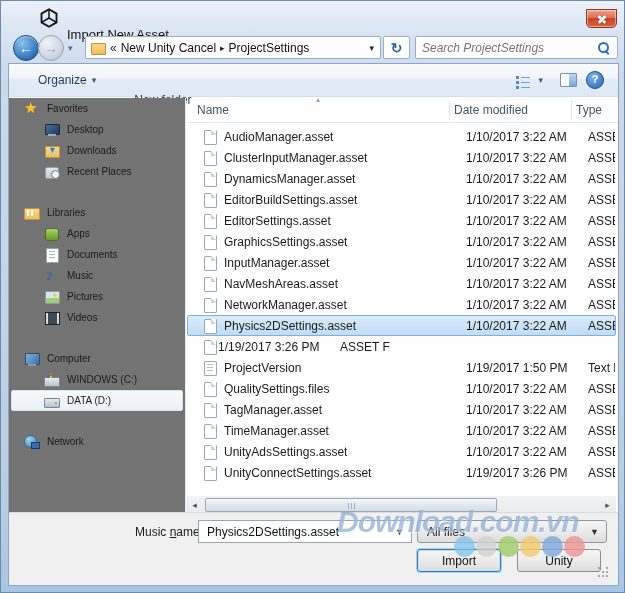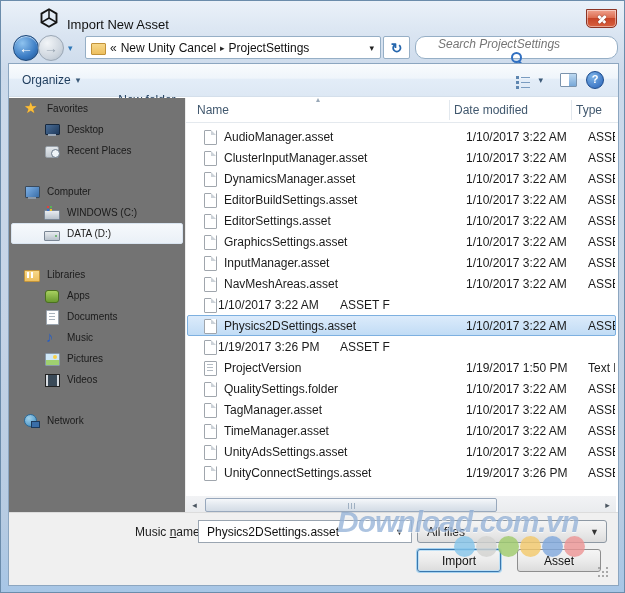--- a/index.html
+++ b/index.html
@@ -2,48 +2,48 @@
 <html><head>
 <meta charset="utf-8">
 <style>
   html,body{margin:0;padding:0;background:#fff;}
   *{box-sizing:border-box;font-family:"Liberation Sans",sans-serif;}
   #window{position:relative;width:625px;height:593px;overflow:hidden;
     border:1px solid #6b8cab;
     background:linear-gradient(180deg,#eaf1f9 0%,#d9e4f1 6%,#ccdaeb 12%,#c4d3e6 55%,#b6cbe2 88%,#a7c6e6 100%);}
   
   .titlebar{position:absolute;left:0;top:0;right:0;height:32px;}
-  .win-title{position:absolute;left:66px;top:16px;font-size:13px;color:#111;}
+  .win-title{position:absolute;left:66px;top:26px;font-size:13px;color:#111;}
   .unity-logo{position:absolute;left:38px;top:7px;width:20px;height:20px;}
   .close-btn{position:absolute;left:585px;top:8px;width:31px;height:19px;border:1px solid #8c3425;border-radius:0 0 5px 5px;
     background:linear-gradient(180deg,#f0a28e 0%,#dd6e52 45%,#c74528 50%,#d8613f 100%);
     box-shadow:inset 0 0 0 1px rgba(255,255,255,.45);display:flex;align-items:center;justify-content:center;cursor:pointer;}
   
   .navrow{position:absolute;left:0;top:33px;right:0;height:28px;}
   .navbtn{position:absolute;width:26px;height:26px;border-radius:50%;top:1px;display:flex;align-items:center;justify-content:center;font-size:14px;font-weight:bold;}
   .back{left:12px;background:radial-gradient(circle at 35% 30%,#8fc3ef,#3b7cc4 60%,#1d4e8a);border:1px solid #1a4679;color:#fff;box-shadow:inset 0 1px 1px rgba(255,255,255,.6);}
   .fwd{left:37px;background:radial-gradient(circle at 35% 30%,#f2f5f8,#ccd4dd 65%,#aeb9c6);border:1px solid #9aa7b5;color:#97a3b0;}
   .nav-dd{position:absolute;left:67px;top:9px;font-size:9px;color:#2f78b8;}
   .addressbar{position:absolute;left:84px;top:2px;width:296px;height:23px;background:#fff;border:1px solid #96afc6;border-radius:2px;
     display:flex;align-items:center;padding:0 4px;gap:4px;font-size:12px;color:#111;}
   .addressbar .grow{flex:1;}
   .crumb-sep{font-size:9px;color:#222;}
   .crumb-prefix{font-size:12px;color:#222;}
   .addr-dd{font-size:9px;color:#222;padding-right:2px;}
   .refreshbtn{position:absolute;left:382px;top:2px;width:27px;height:23px;background:#fff;border:1px solid #96afc6;border-radius:2px;
     display:flex;align-items:center;justify-content:center;color:#2566ad;font-size:14px;font-weight:bold;cursor:pointer;}
-  .searchbox{position:absolute;left:414px;top:2px;width:203px;height:23px;background:#fff;border:1px solid #96afc6;border-radius:10px;
-    display:flex;align-items:center;padding:0 6px;flex-direction:column;}
+  .searchbox{position:absolute;left:414px;top:2px;width:203px;height:23px;background:#fff;border:1px solid #96afc6;border-radius:2px;
+    display:flex;align-items:center;padding:0 6px;}
   .searchbox input{flex:1;border:0;outline:0;font-size:12px;font-style:italic;color:#6e7b88;background:transparent;padding:0;}
   
   .client{position:absolute;left:7px;top:62px;width:611px;height:523px;background:#fff;border:1px solid #8ca6c0;}
   
   .toolbar{position:absolute;left:0;top:0;right:0;height:33px;
     background:linear-gradient(180deg,#f9fbfd 0%,#eff5fb 45%,#e3edf8 46%,#dde8f4 100%);
-    border-bottom:1px solid #d4dfeb;display:flex;align-items:center;font-size:12px;color:#1e3c5c;}
+    border-bottom:1px solid #d4dfeb;display:flex;align-items:center;font-size:12px;color:#1e3c5c;padding-left:16px;}
   .tb-item{display:flex;align-items:center;gap:5px;padding:4px 8px;border-radius:3px;cursor:pointer;}
   .tb-organize{margin-left:5px;}
   .tb-newfolder{margin-left:22px;margin-top:40px;}
   .tb-dd{font-size:9px;color:#3c5a78;}
   .tb-right{position:absolute;right:14px;display:flex;align-items:center;gap:9px;}
   
   .sidebar{position:absolute;left:0;top:34px;width:176px;bottom:73px;background:#737373;overflow:hidden;font-size:10px;color:#1b1b1b;}
   .sitem{display:flex;align-items:center;height:21px;gap:7px;cursor:pointer;border:1px solid transparent;border-radius:2px;margin:0 2px;}
   .sitem.root{padding-left:12px;}
   .sitem.child{padding-left:32px;}
@@ -208,75 +208,79 @@
           <span class="ic star-icon"></span>
           <span>Favorites</span>
         </div>
         <div>
 
             <div class="sitem child">
               <span class="ic desktop-icon"></span>
               <span>Desktop</span>
             </div>
 
+            <div class="sitem child">
+              <span class="ic downloads-icon"></span>
+              <span>Downloads</span>
+            </div>
 
             <div class="sitem child">
               <span class="ic recent-places-icon"></span>
               <span>Recent Places</span>
+            </div>
+          </div>
+      </div>
+      <div class="sgroup">
+        <div class="sitem root">
+          <span class="ic libraries-icon"></span>
+          <span>Libraries</span>
+        </div>
+        <div>
+
+            <div class="sitem child">
+              <span class="ic apps-icon"></span>
+              <span>Apps</span>
+            </div>
+
+            <div class="sitem child">
+              <span class="ic documents-icon"></span>
+              <span>Documents</span>
+            </div>
+
+            <div class="sitem child">
+              <span class="ic music-icon"></span>
+              <span>Music</span>
+            </div>
+
+            <div class="sitem child">
+              <span class="ic pictures-icon"></span>
+              <span>Pictures</span>
+            </div>
+
+            <div class="sitem child">
+              <span class="ic videos-icon"></span>
+              <span>Videos</span>
             </div>
           </div>
       </div>
       <div class="sgroup">
         <div class="sitem root">
           <span class="ic computer-icon"></span>
           <span>Computer</span>
         </div>
         <div>
 
             <div class="sitem child">
               <span class="ic drive-windows-icon"></span>
               <span>WINDOWS (C:)</span>
             </div>
 
             <div class="sitem child hl">
               <span class="ic drive-icon"></span>
               <span>DATA (D:)</span>
-            </div>
-          </div>
-      </div>
-      <div class="sgroup">
-        <div class="sitem root">
-          <span class="ic libraries-icon"></span>
-          <span>Libraries</span>
-        </div>
-        <div>
-
-            <div class="sitem child">
-              <span class="ic apps-icon"></span>
-              <span>Apps</span>
-            </div>
-
-            <div class="sitem child">
-              <span class="ic documents-icon"></span>
-              <span>Documents</span>
-            </div>
-
-            <div class="sitem child">
-              <span class="ic music-icon"></span>
-              <span>Music</span>
-            </div>
-
-            <div class="sitem child">
-              <span class="ic pictures-icon"></span>
-              <span>Pictures</span>
-            </div>
-
-            <div class="sitem child">
-              <span class="ic videos-icon"></span>
-              <span>Videos</span>
             </div>
           </div>
       </div>
       <div class="sgroup">
         <div class="sitem root">
           <span class="ic network-icon"></span>
           <span>Network</span>
         </div>
       </div>
     </div>
@@ -344,20 +348,21 @@
 
         <div class="frow">
           <span class="ic file-icon"></span>
           <span class="fname">NavMeshAreas.asset</span>
           <span class="fdate">1/10/2017 3:22 AM</span>
           <span class="ftype">ASSET F</span>
         </div>
 
         <div class="frow">
           <span class="ic file-icon"></span>
+          <span class="fname">NetworkManager.asset</span>
           <span class="fdate">1/10/2017 3:22 AM</span>
           <span class="ftype">ASSET F</span>
         </div>
 
         <div class="frow hl">
           <span class="ic file-icon"></span>
           <span class="fname">Physics2DSettings.asset</span>
           <span class="fdate">1/10/2017 3:22 AM</span>
           <span class="ftype">ASSET F</span>
         </div>
@@ -370,21 +375,21 @@
 
         <div class="frow">
           <span class="ic textdoc-icon"></span>
           <span class="fname">ProjectVersion</span>
           <span class="fdate">1/19/2017 1:50 PM</span>
           <span class="ftype">Text Doc</span>
         </div>
 
         <div class="frow">
           <span class="ic file-icon"></span>
-          <span class="fname">QualitySettings.folder</span>
+          <span class="fname">QualitySettings.files</span>
           <span class="fdate">1/10/2017 3:22 AM</span>
           <span class="ftype">ASSET F</span>
         </div>
 
         <div class="frow">
           <span class="ic file-icon"></span>
           <span class="fname">TagManager.asset</span>
           <span class="fdate">1/10/2017 3:22 AM</span>
           <span class="ftype">ASSET F</span>
         </div>
@@ -424,21 +429,21 @@
         <span class="dd">▼</span>
       </div>
       <div class="combo ft-combo">
         <span>All files</span>
         <span class="dd">▼</span>
       </div>
       <div class="btn btn-import">
           <span>Import</span>
         </div>
       <div class="btn btn-cancel">
-          <span>Asset</span>
+          <span>Unity</span>
         </div>
       <span class="watermark">Download.com.vn</span>
       <div class="dots">
           <span class="dot" style="background: rgb(133, 196, 234); left: 445px; top: 23px;"></span>
           <span class="dot" style="background: rgb(210, 210, 208); left: 467px; top: 23px;"></span>
           <span class="dot" style="background: rgb(159, 202, 106); left: 489px; top: 23px;"></span>
           <span class="dot" style="background: rgb(243, 200, 105); left: 511px; top: 23px;"></span>
           <span class="dot" style="background: rgb(127, 168, 220); left: 533px; top: 23px;"></span>
           <span class="dot" style="background: rgb(236, 147, 147); left: 555px; top: 23px;"></span>
         </div>

